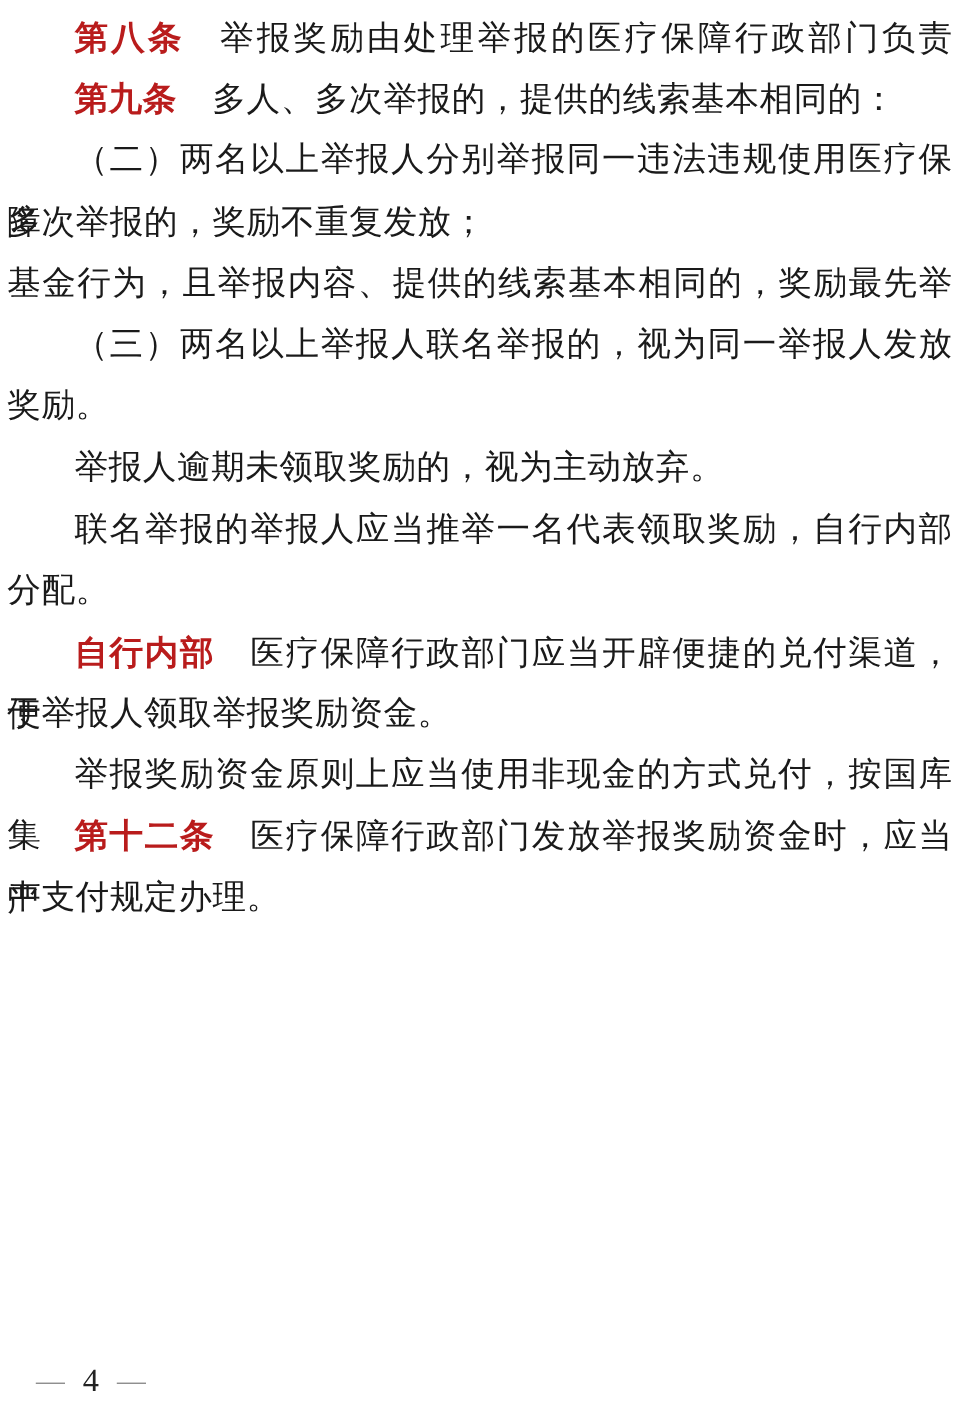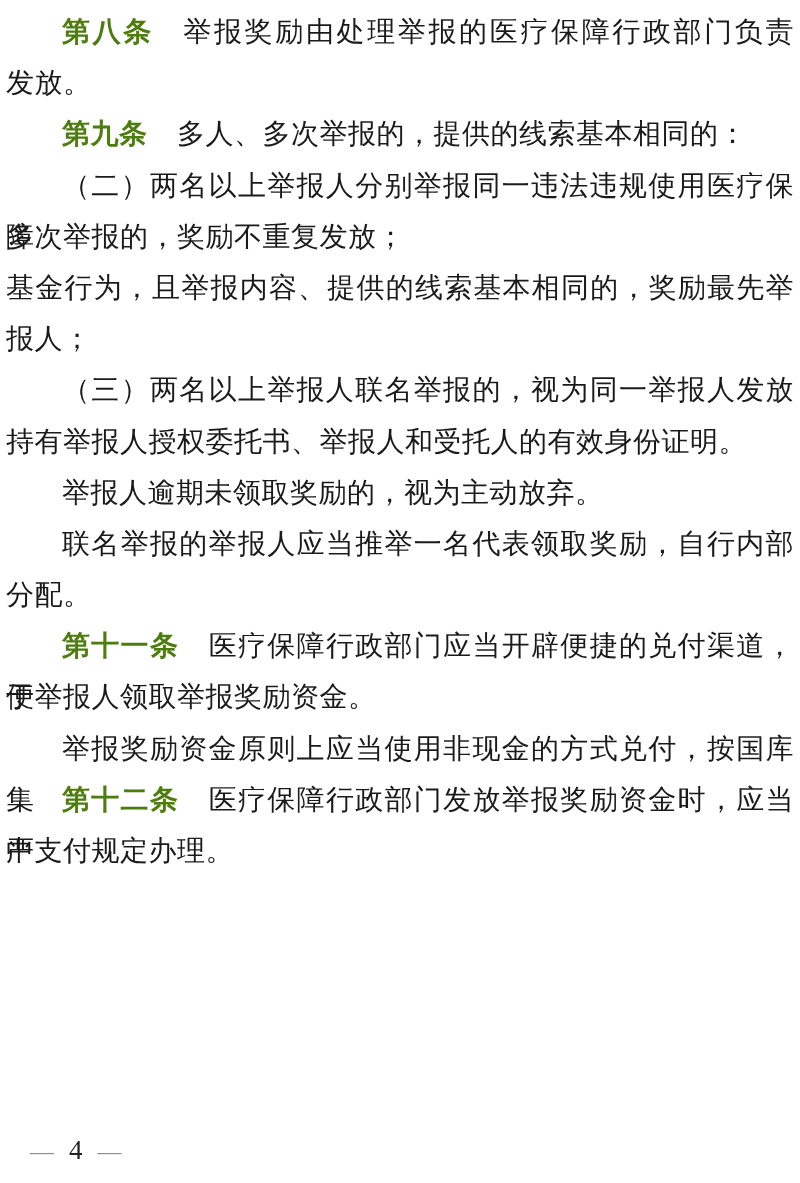--- a/index.html
+++ b/index.html
@@ -36,21 +36,21 @@
   }
   .line.justify {
     text-align: justify;
     text-align-last: justify;
     text-justify: inter-character;
   }
   .head {
     font-family: "Liberation Sans", sans-serif;
     font-weight: 700;
     margin-right: 1.05em;
-    color: #4d7c0f;
+    color: #b91c1c;
   }
   .footer {
     position: absolute;
     left: 30px;
     bottom: 17px;
     display: flex;
     align-items: center;
     gap: 15px;
     font-size: 26px;
   }
@@ -66,32 +66,30 @@
   }
 </style>
 </head>
 <body>
 
 <div class="page">
 
   <div class="content">
 
       <div class="line indent justify"><span class="head">第八条</span><span>举报奖励由处理举报的医疗保障行政部门负责</span></div>
-      <div class="line"><span>发放。</span></div>
       <div class="line indent"><span class="head">第九条</span><span>多人、多次举报的，提供的线索基本相同的：</span></div>
       <div class="line indent justify"><span>（二）两名以上举报人分别举报同一违法违规使用医疗保障</span></div>
       <div class="line"><span>多次举报的，奖励不重复发放；</span></div>
       <div class="line justify"><span>基金行为，且举报内容、提供的线索基本相同的，奖励最先举</span></div>
-      <div class="line"><span>报人；</span></div>
       <div class="line indent justify"><span>（三）两名以上举报人联名举报的，视为同一举报人发放</span></div>
-      <div class="line"><span>持有举报人授权委托书、举报人和受托人的有效身份证明。</span></div>
+      <div class="line"><span>奖励。</span></div>
       <div class="line indent"><span>举报人逾期未领取奖励的，视为主动放弃。</span></div>
       <div class="line indent justify"><span>联名举报的举报人应当推举一名代表领取奖励，自行内部</span></div>
       <div class="line"><span>分配。</span></div>
-      <div class="line indent justify"><span class="head">第十一条</span><span>医疗保障行政部门应当开辟便捷的兑付渠道，便</span></div>
+      <div class="line indent justify"><span class="head">自行内部</span><span>医疗保障行政部门应当开辟便捷的兑付渠道，便</span></div>
       <div class="line"><span>于举报人领取举报奖励资金。</span></div>
       <div class="line indent justify"><span>举报奖励资金原则上应当使用非现金的方式兑付，按国库集</span></div>
       <div class="line indent justify"><span class="head">第十二条</span><span>医疗保障行政部门发放举报奖励资金时，应当严</span></div>
       <div class="line"><span>中支付规定办理。</span></div>
     </div>
 
   <div class="footer">
     <span class="dash">—</span>
     <span class="num">4</span>
     <span class="dash">—</span>

